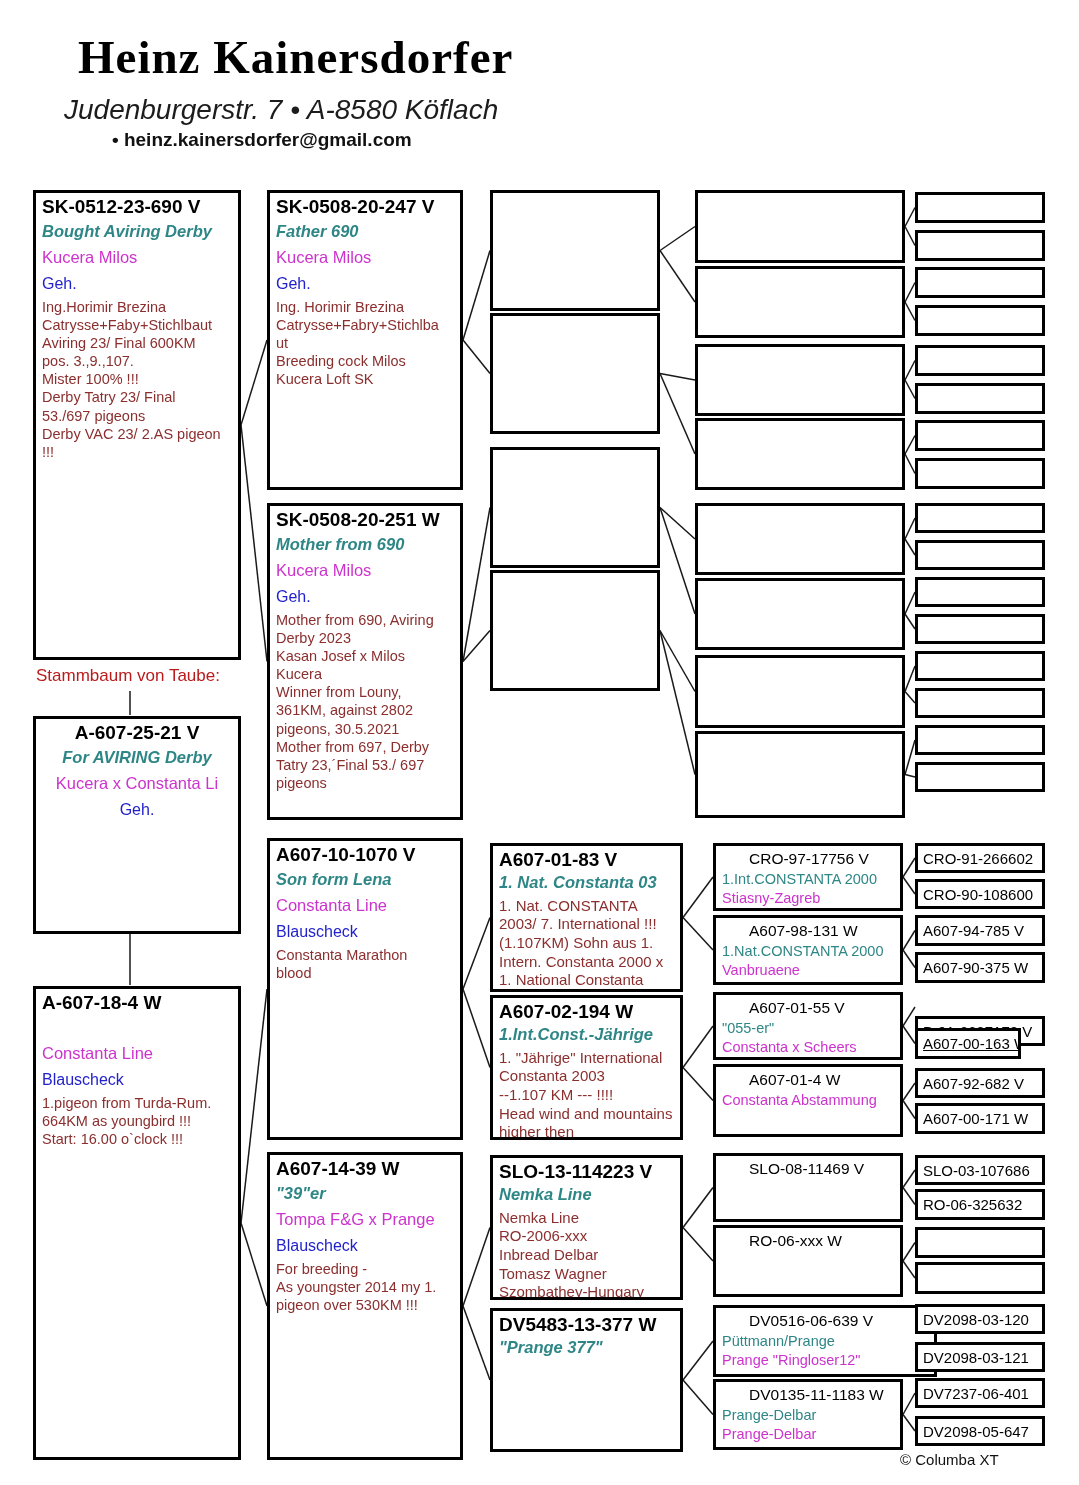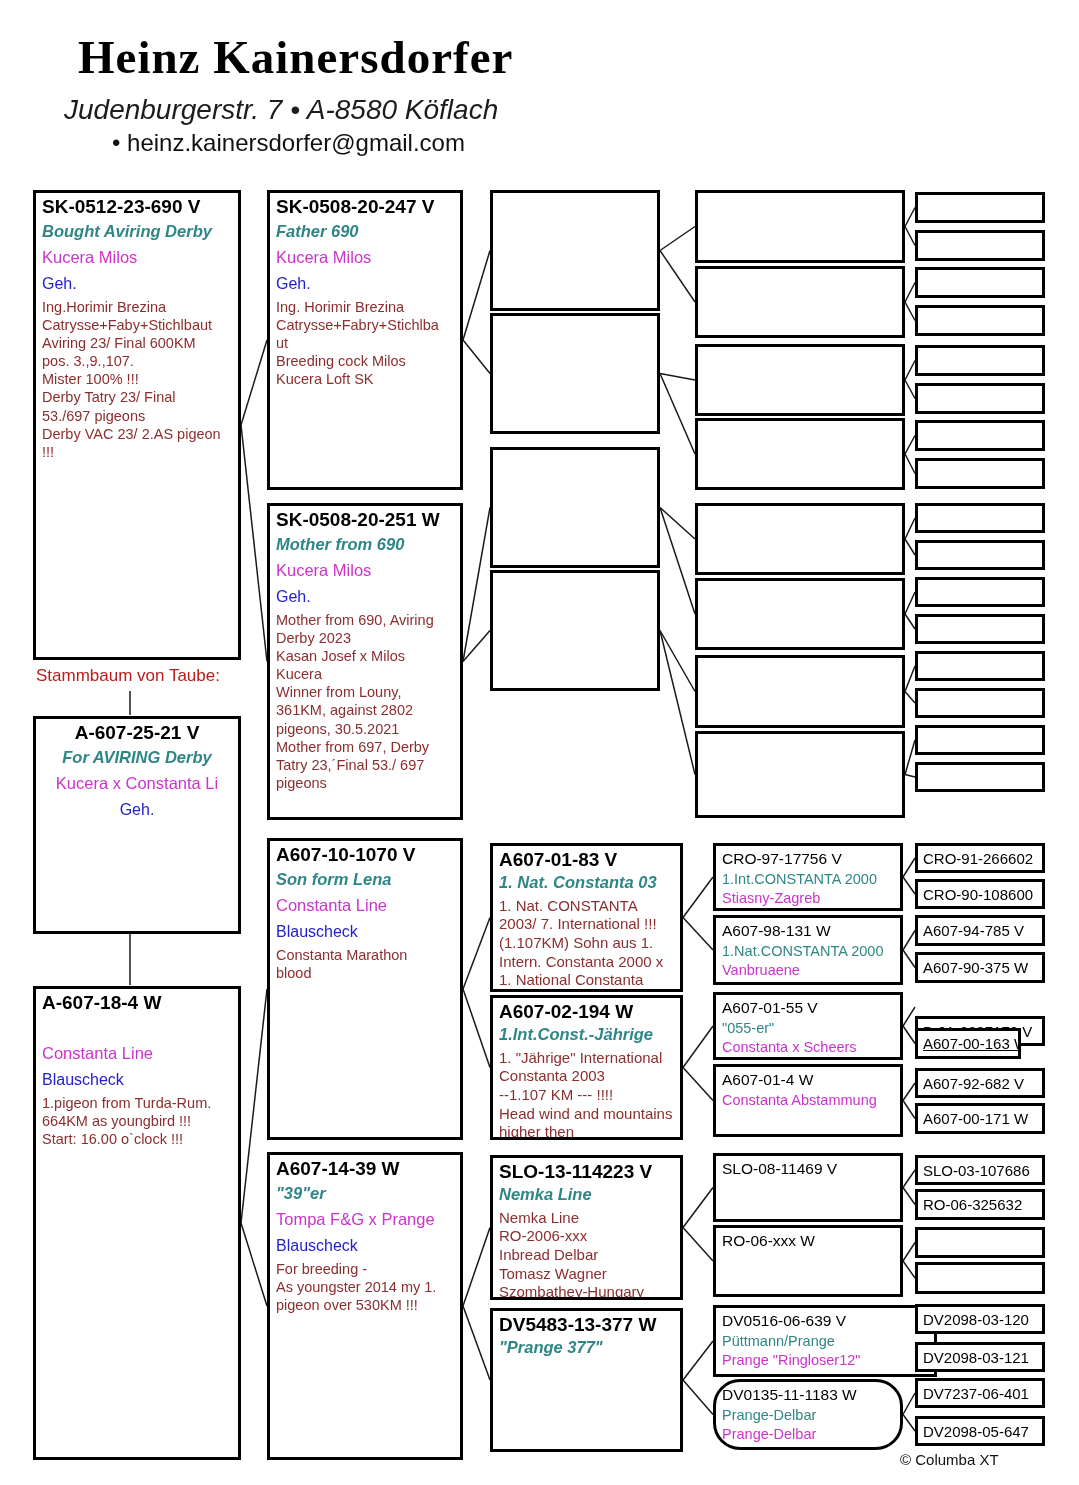--- a/index.html
+++ b/index.html
@@ -1,37 +1,37 @@
 <!DOCTYPE html>
 <html style="--teal: #2e8686; --magenta: #cc33cc; --blue: #2222cc; --maroon: #8b2e2e; --line: #1a1a1a;"><head>
 <meta charset="utf-8">
 <style>
   html,body{margin:0;padding:0;background:#fff;}
   .page{position:relative;width:1079px;height:1485px;background:#ffffff;
         font-family:"Liberation Sans",sans-serif;color:#000;overflow:hidden;}
   .title{position:absolute;left:78px;top:30px;font-family:"Liberation Serif",serif;
          font-weight:bold;font-size:47px;letter-spacing:1px;color:#000;}
   .address{position:absolute;left:64px;top:94px;font-style:italic;font-size:28px;color:#1c1c1c;}
-  .email{position:absolute;left:112px;top:129px;font-weight:normal;font-size:24px;color:#111;}
+  .email{position:absolute;left:112px;top:129px;font-weight:bold;font-size:19px;color:#111;}
   .tree-label{position:absolute;left:36px;top:666px;font-size:17px;color:#b91c1c;}
   .credit{position:absolute;left:900px;top:1451px;font-size:15px;color:#111;}
   #wires{position:absolute;left:0;top:0;pointer-events:none;}
   .cell{position:absolute;box-sizing:border-box;background:#fff;border:3px solid #000;
         overflow:hidden;padding:3px 6px;}
   .cell-ring{font-size:19px;font-weight:bold;line-height:1.15;margin-bottom:4px;white-space:nowrap;}
   .cell-subtitle{font-size:16.5px;font-weight:bold;font-style:italic;color:var(--teal);
                  line-height:1.2;margin-bottom:6px;min-height:20px;white-space:nowrap;}
   .cell-strain{font-size:16.5px;font-weight:normal;color:var(--magenta);line-height:1.2;
                margin-bottom:6px;white-space:nowrap;}
   .cell-colorline{font-size:16px;color:var(--blue);line-height:1.2;margin-bottom:5px;white-space:nowrap;}
   .body-line{font-size:14.5px;color:var(--maroon);line-height:1.25;white-space:nowrap;}
   .d-cell .cell-ring{margin-bottom:2px;}
   .d-cell .cell-subtitle{margin-bottom:4px;}
   .d-cell .body-line{font-size:15px;line-height:1.24;}
-  .mid-ring{font-size:15.5px;line-height:1.35;white-space:nowrap;}
+  .mid-ring{font-size:15.5px;line-height:1.35;white-space:nowrap;margin-left:27px;}
   .mid-teal{font-size:14.5px;color:var(--teal);line-height:1.32;white-space:nowrap;}
   .mid-magenta{font-size:14.5px;color:var(--magenta);line-height:1.32;white-space:nowrap;}
   .small-cell{display:flex;align-items:center;padding:1px 5px;}
   .small-ring{font-size:15px;white-space:nowrap;}
 </style>
 </head>
 <body>
 
 <div class="page">
   <div class="title">Heinz Kainersdorfer</div>
@@ -243,21 +243,21 @@
         <div class="mid-ring">SLO-08-11469 V</div>
       </div>
       <div class="cell" style="left: 713px; top: 1225px; width: 190px; height: 72px;">
         <div class="mid-ring">RO-06-xxx W</div>
       </div>
       <div class="cell" style="left: 713px; top: 1305px; width: 224px; height: 72px;">
         <div class="mid-ring">DV0516-06-639 V</div>
         <div class="mid-teal">Püttmann/Prange</div>
         <div class="mid-magenta">Prange "Ringloser12"</div>
       </div>
-      <div class="cell" style="left: 713px; top: 1379px; width: 190px; height: 71px; border-radius: 27px;">
+      <div class="cell" style="left: 713px; top: 1379px; width: 190px; height: 71px;">
         <div class="mid-ring">DV0135-11-1183 W</div>
         <div class="mid-teal">Prange-Delbar</div>
         <div class="mid-magenta">Prange-Delbar</div>
       </div>
       <div class="cell" style="left: 915px; top: 192px; width: 130px; height: 31px;"></div>
       <div class="cell" style="left: 915px; top: 230px; width: 130px; height: 31px;"></div>
       <div class="cell" style="left: 915px; top: 267px; width: 130px; height: 31px;"></div>
       <div class="cell" style="left: 915px; top: 305px; width: 130px; height: 31px;"></div>
       <div class="cell" style="left: 915px; top: 345px; width: 130px; height: 31px;"></div>
       <div class="cell" style="left: 915px; top: 383px; width: 130px; height: 31px;"></div>

